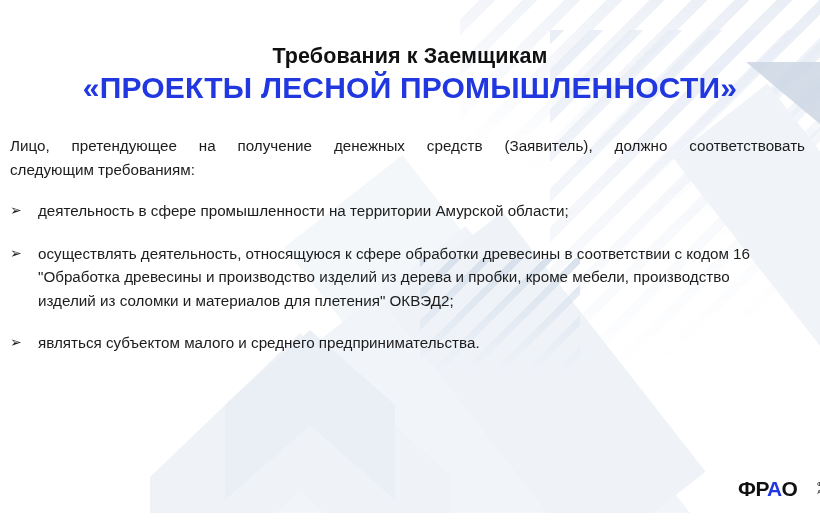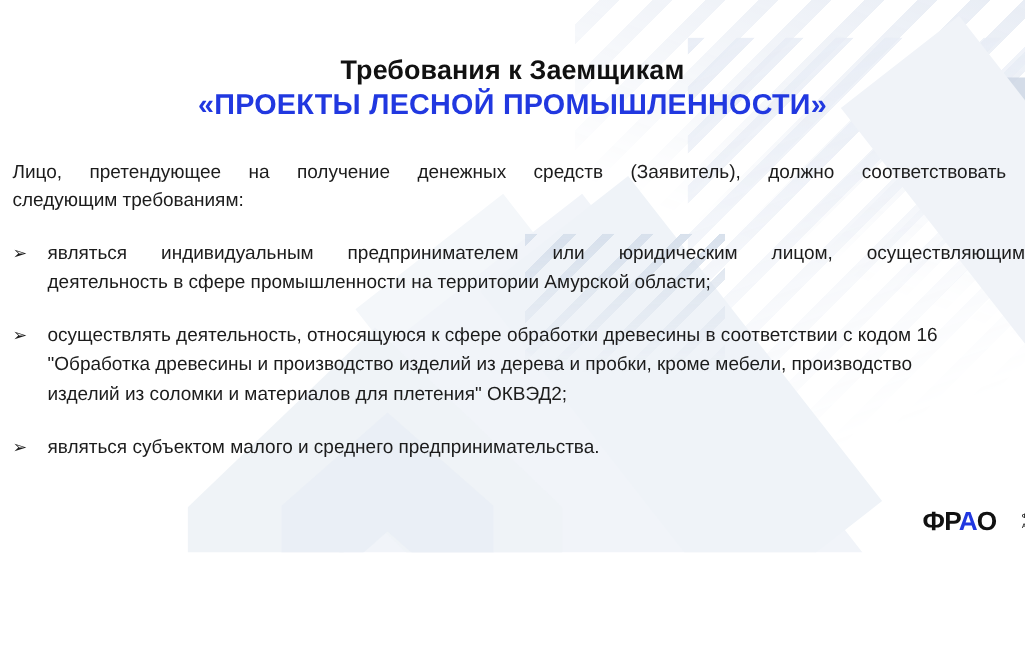--- a/index.html
+++ b/index.html
@@ -8,21 +8,21 @@
     padding: 0;
     background: #ffffff;
   }
   body {
     font-family: "Liberation Sans", "DejaVu Sans", sans-serif;
   }
 
   #slide {
     position: relative;
     width: 820px;
-    height: 442px;
+    height: 513px;
     overflow: hidden;
     background: #ffffff;
     box-sizing: border-box;
   }
 
   
   .wm-layer {
     position: absolute;
     inset: 0;
     overflow: hidden;
@@ -182,21 +182,21 @@
     font-weight: bold;
     color: #111111;
     line-height: 1.16;
     letter-spacing: 0.1px;
   }
 
   .title-line-1 { font-size: 21.5px; }
   .title-line-2 { font-size: 21.5px; }
 
   .title-line-3 {
-    font-size: 23px;
+    font-size: 30px;
     font-weight: bold;
     color: #2138e0;
     line-height: 1.2;
     margin-top: 1px;
     letter-spacing: 0.2px;
   }
 
   .body-block {
     margin-top: 28px;
     padding-left: 10px;
@@ -356,21 +356,20 @@
       <div class="intro">
         <span class="ln1">Лицо, претендующее на получение денежных средств (Заявитель), должно соответствовать</span>
         <span class="ln2">следующим требованиям:</span>
       </div>
 
       <div class="bullets">
 
         <div class="bullet-row">
           <span class="bullet-marker">➢</span>
           <span class="bullet-text">
-            <span class="jline">являться индивидуальным предпринимателем или юридическим лицом, осуществляющим</span>
             <span class="nline">деятельность в сфере промышленности на территории Амурской области;</span>
           </span>
         </div>
 
         <div class="bullet-row">
           <span class="bullet-marker">➢</span>
           <span class="bullet-text">
             <span class="nline">осуществлять деятельность, относящуюся к сфере обработки древесины в соответствии с кодом 16</span>
             <span class="nline">"Обработка древесины и производство изделий из дерева и пробки, кроме мебели, производство</span>
             <span class="nline">изделий из соломки и материалов для плетения" ОКВЭД2;</span>

